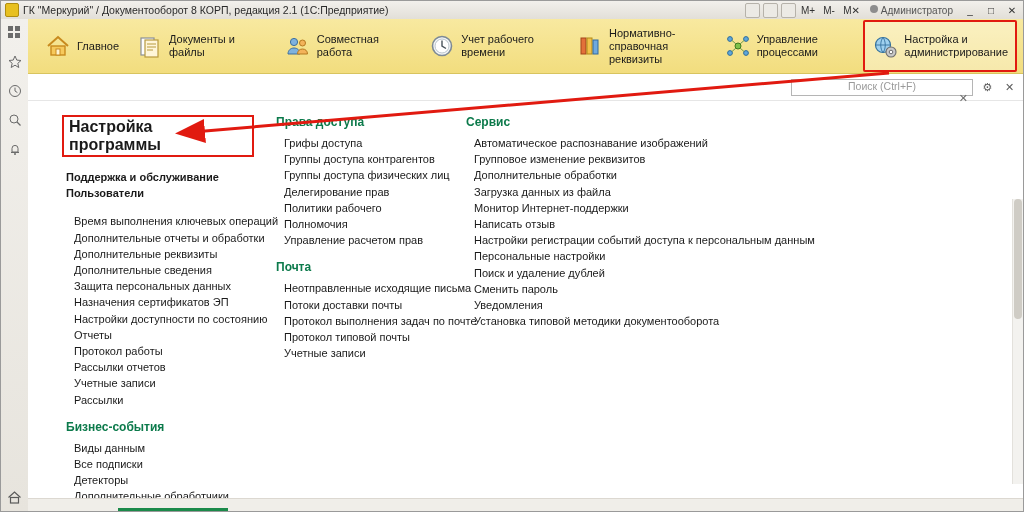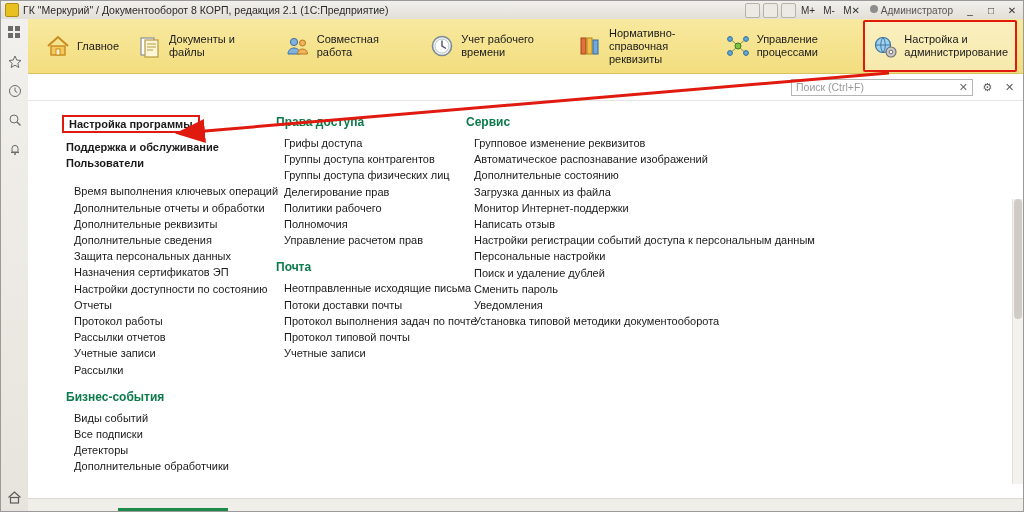--- a/index.html
+++ b/index.html
@@ -173,20 +173,21 @@
     width: 182px;
     height: 17px;
     border: 1px solid #b5b5b5;
     background: #fff;
     display: flex;
     align-items: center;
     padding: 0 4px;
     font-size: 10.5px;
     color: #9a9a9a;
     box-sizing: border-box;
+    flex-direction: column;
   }
   .searchbox .sx {
     margin-left: auto;
     color: #6c6c6c;
     font-size: 11px;
   }
   .gear, .closex {
     width: 15px; height: 15px;
     display: flex;
     align-items: center;
@@ -222,21 +223,21 @@
     white-space: nowrap;
   }
   .item.bold { font-weight: bold; margin-left: 22px; }
   .spacer { height: 12px; }
   .boxed {
     display: inline-block;
     border: 2px solid #e11a10;
     padding: 1px 5px;
     margin-left: 18px;
     font-weight: bold;
-    font-size: 11px;
+    font-size: 16px;
     background: #fff;
   }
   
   .arrow-svg {
     position: absolute;
     left: 0; top: 0;
     width: 1024px; height: 512px;
     pointer-events: none;
   }
   
@@ -441,39 +442,39 @@
       </div>
       <span class="gear">⚙</span>
       <span class="closex">✕</span>
     </div>
 
     <div class="content">
       <div class="cols">
 
         <div class="col1">
           <div class="boxed">Настройка программы</div>
-          <div class="item bold" style="margin-top:6px;">Поддержка и обслуживание</div>
+          <div class="item bold" style="margin-top:12px;">Поддержка и обслуживание</div>
           <div class="item bold">Пользователи</div>
           <div class="spacer"></div>
           <div class="item">Время выполнения ключевых операций</div>
           <div class="item">Дополнительные отчеты и обработки</div>
           <div class="item">Дополнительные реквизиты</div>
           <div class="item">Дополнительные сведения</div>
           <div class="item">Защита персональных данных</div>
           <div class="item">Назначения сертификатов ЭП</div>
           <div class="item">Настройки доступности по состоянию</div>
           <div class="item">Отчеты</div>
           <div class="item">Протокол работы</div>
           <div class="item">Рассылки отчетов</div>
           <div class="item">Учетные записи</div>
           <div class="item">Рассылки</div>
 
           <div class="spacer"></div>
           <div class="grp-title">Бизнес-события</div>
-          <div class="item">Виды событий</div>
+          <div class="item">Виды данным</div>
           <div class="item">Все подписки</div>
           <div class="item">Детекторы</div>
           <div class="item">Дополнительные обработчики</div>
         </div>
 
         <div class="col2">
           <div class="grp-title first">Права доступа</div>
           <div class="item">Грифы доступа</div>
           <div class="item">Группы доступа контрагентов</div>
           <div class="item">Группы доступа физических лиц</div>
@@ -486,23 +487,23 @@
           <div class="grp-title">Почта</div>
           <div class="item">Неотправленные исходящие письма</div>
           <div class="item">Потоки доставки почты</div>
           <div class="item">Протокол выполнения задач по почте</div>
           <div class="item">Протокол типовой почты</div>
           <div class="item">Учетные записи</div>
         </div>
 
         <div class="col3">
           <div class="grp-title first">Сервис</div>
+          <div class="item">Автоматическое распознавание изображений</div>
           <div class="item">Групповое изменение реквизитов</div>
-          <div class="item">Автоматическое распознавание изображений</div>
-          <div class="item">Дополнительные состоянию</div>
+          <div class="item">Дополнительные обработки</div>
           <div class="item">Загрузка данных из файла</div>
           <div class="item">Монитор Интернет-поддержки</div>
           <div class="item">Написать отзыв</div>
           <div class="item">Настройки регистрации событий доступа к персональным данным</div>
           <div class="item">Персональные настройки</div>
           <div class="item">Поиск и удаление дублей</div>
           <div class="item">Сменить пароль</div>
           <div class="item">Уведомления</div>
           <div class="item">Установка типовой методики документооборота</div>
         </div>

